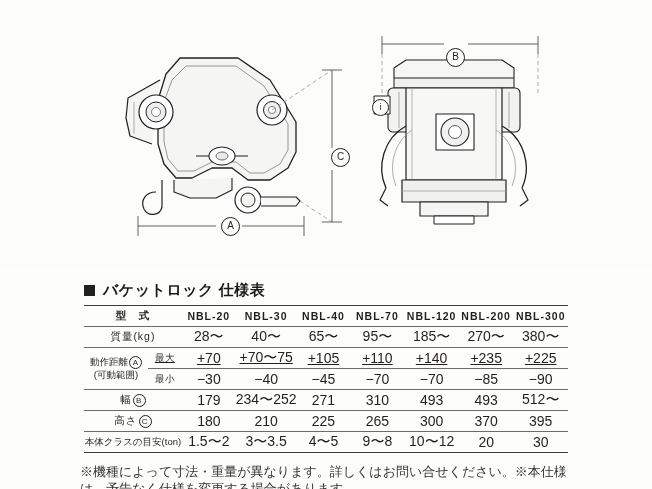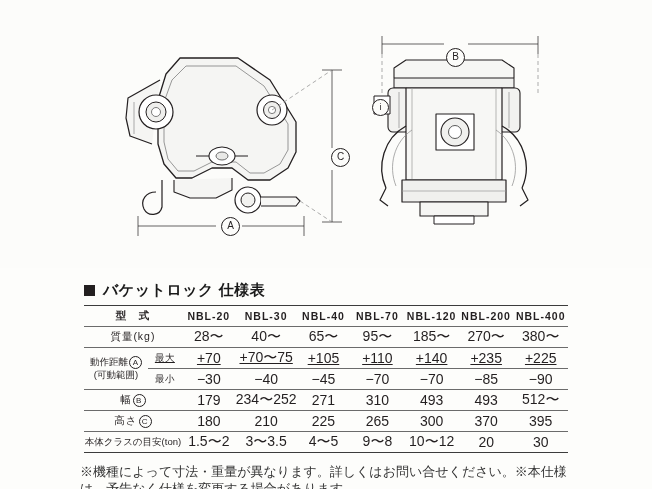--- a/index.html
+++ b/index.html
@@ -272,21 +272,21 @@
     <table class="spec">
       <tbody>
         <tr class="head">
           <th class="lbl" colspan="2">型　式</th>
           <th class="val">NBL-20</th>
           <th class="val">NBL-30</th>
           <th class="val">NBL-40</th>
           <th class="val">NBL-70</th>
           <th class="val">NBL-120</th>
           <th class="val">NBL-200</th>
-          <th class="val">NBL-400</th>
+          <th class="val">NBL-300</th>
         </tr>
 
         <tr>
           <td class="lbl" colspan="2">質量(kg)</td>
           <td class="val">28〜</td>
           <td class="val">40〜</td>
           <td class="val">65〜</td>
           <td class="val">95〜</td>
           <td class="val">185〜</td>
           <td class="val">270〜</td>

